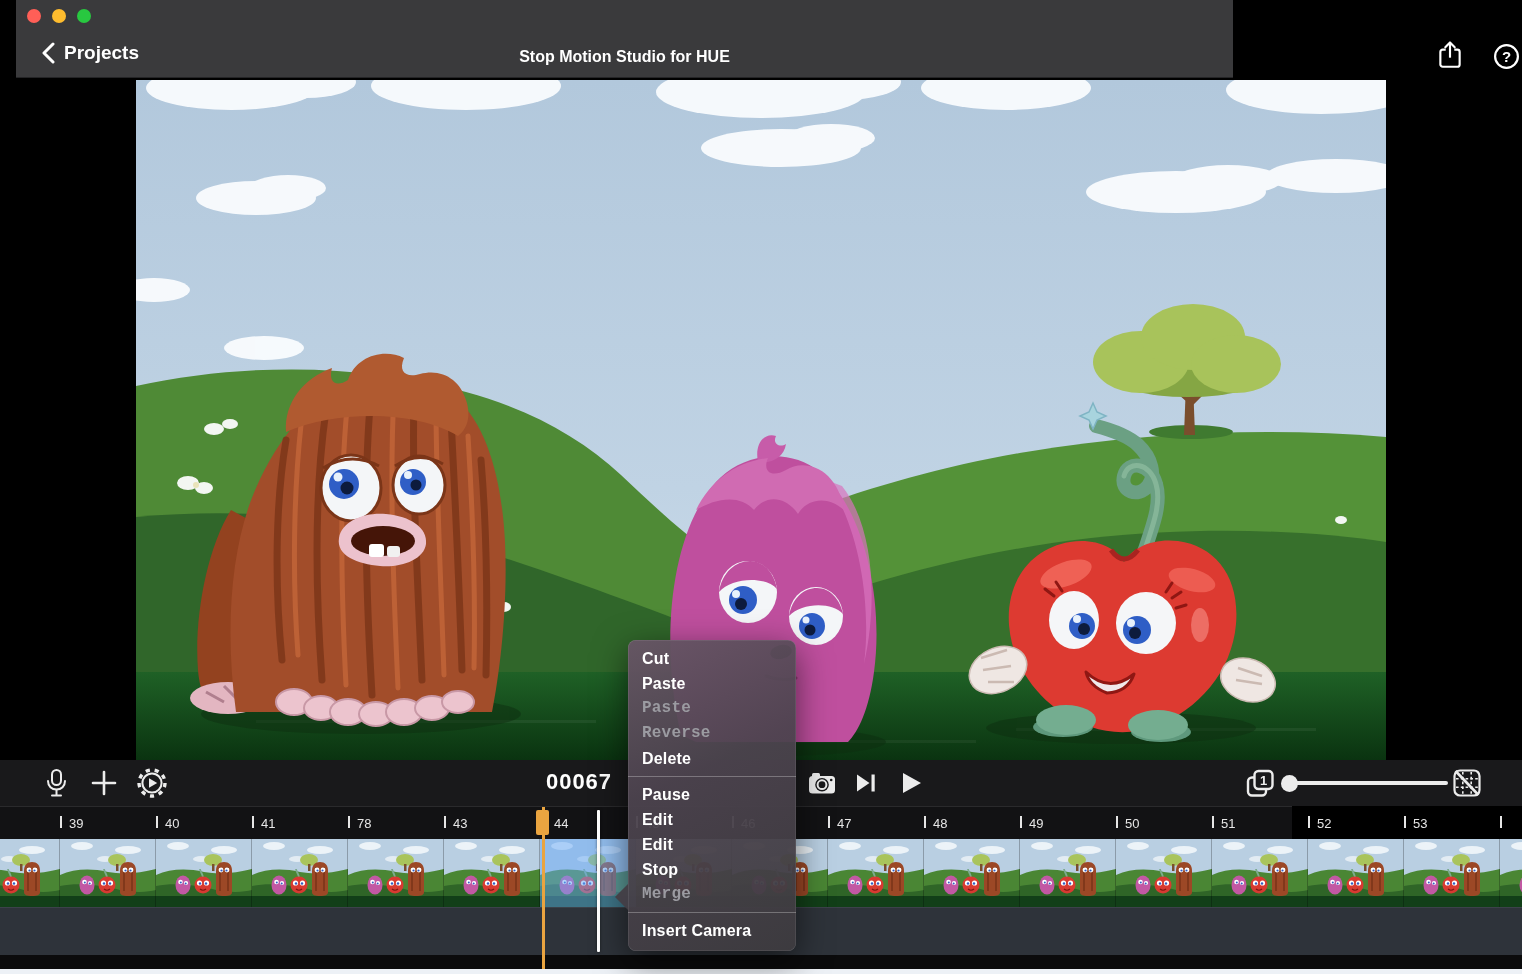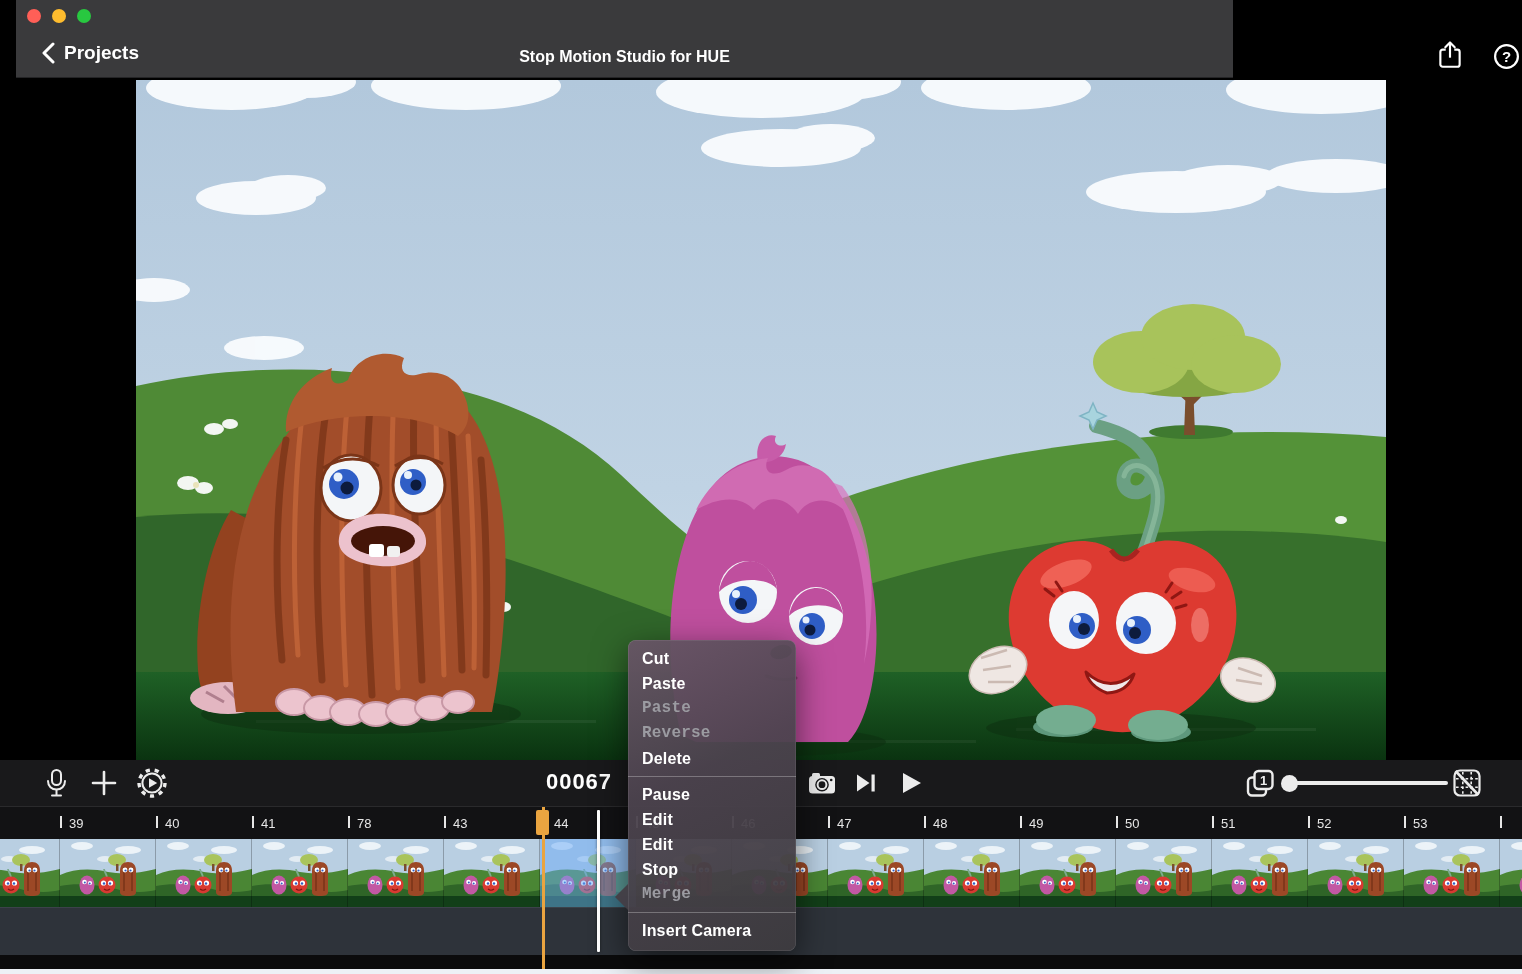--- a/index.html
+++ b/index.html
@@ -32,21 +32,21 @@
   .toolbar{position:absolute;top:760px;left:0;width:1522px;height:46px;background:#19191b;z-index:6;}
   .icon-btn{position:absolute;background:none;border:none;padding:0;cursor:pointer;line-height:0;}
   .frame-counter{position:absolute;left:536px;top:9px;width:86px;text-align:center;
                  font-size:22px;font-weight:700;color:#fff;letter-spacing:1px;}
   .slider{position:absolute;left:1284px;top:21px;width:164px;height:4px;background:#ececec;
           border-radius:2px;cursor:pointer;}
   .slider-thumb{position:absolute;left:-3px;top:-6.5px;width:17px;height:17px;border-radius:50%;
                 background:#ececec;cursor:grab;}
 
   
-  .ruler{position:absolute;top:806px;left:0;width:1522px;height:33px;background:#121214;
+  .ruler{position:absolute;top:806px;left:0;width:1292px;height:33px;background:#121214;
          border-top:1px solid #2a2a2c;box-sizing:border-box;z-index:6;cursor:pointer;}
   .tick{position:absolute;top:0;height:100%;}
   .tick .mark{position:absolute;left:0;top:9px;width:2px;height:12px;background:#e6e6e6;}
   .tick .lab{position:absolute;left:9px;top:9px;font-size:13px;color:#e6e6e6;white-space:nowrap;}
   .tick-playhead .mark{left:-4px;top:3px;width:13px;height:25px;background:var(--playhead-orange,#E9A440);border-radius:2px;}
   .tick-playhead .lab{left:14px;}
   .filmstrip{position:absolute;top:839px;left:0;width:1522px;height:68px;z-index:6;cursor:pointer;}
   .selection{position:absolute;left:540px;top:0;width:96px;height:68px;
              background:var(--selection-blue,rgba(105,170,245,.5));}
   .track{position:absolute;top:907px;left:0;width:1522px;height:48px;background:#2e333a;

